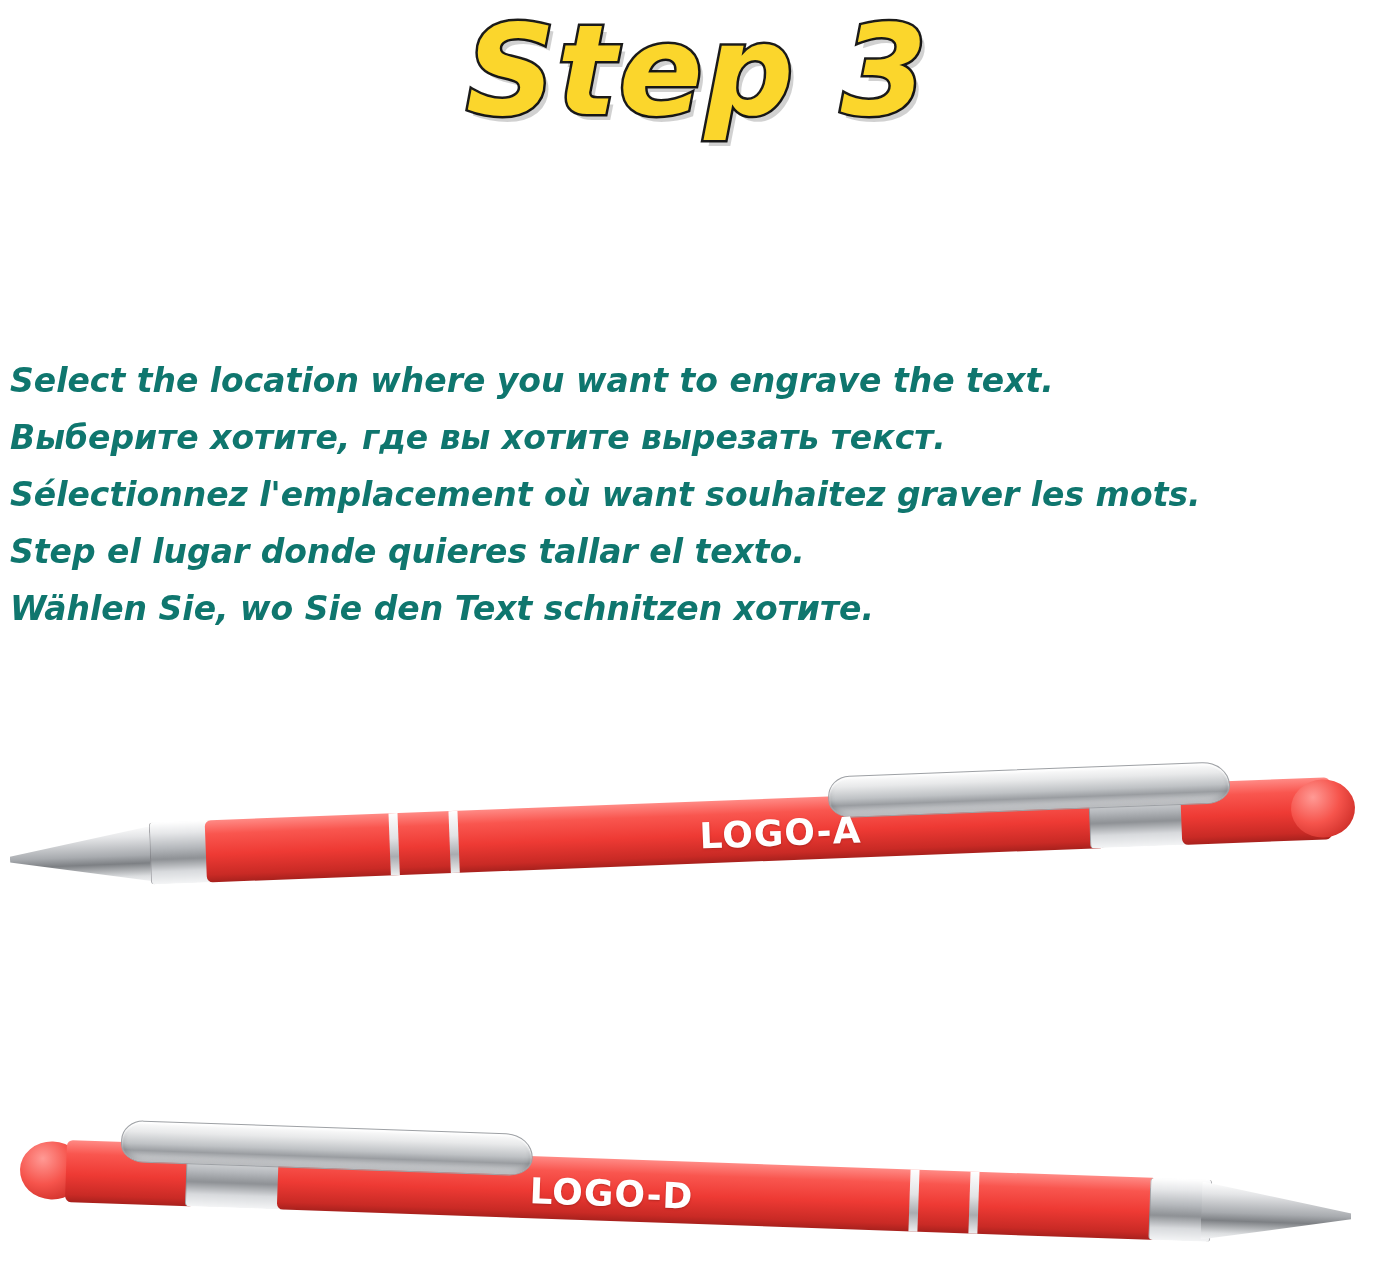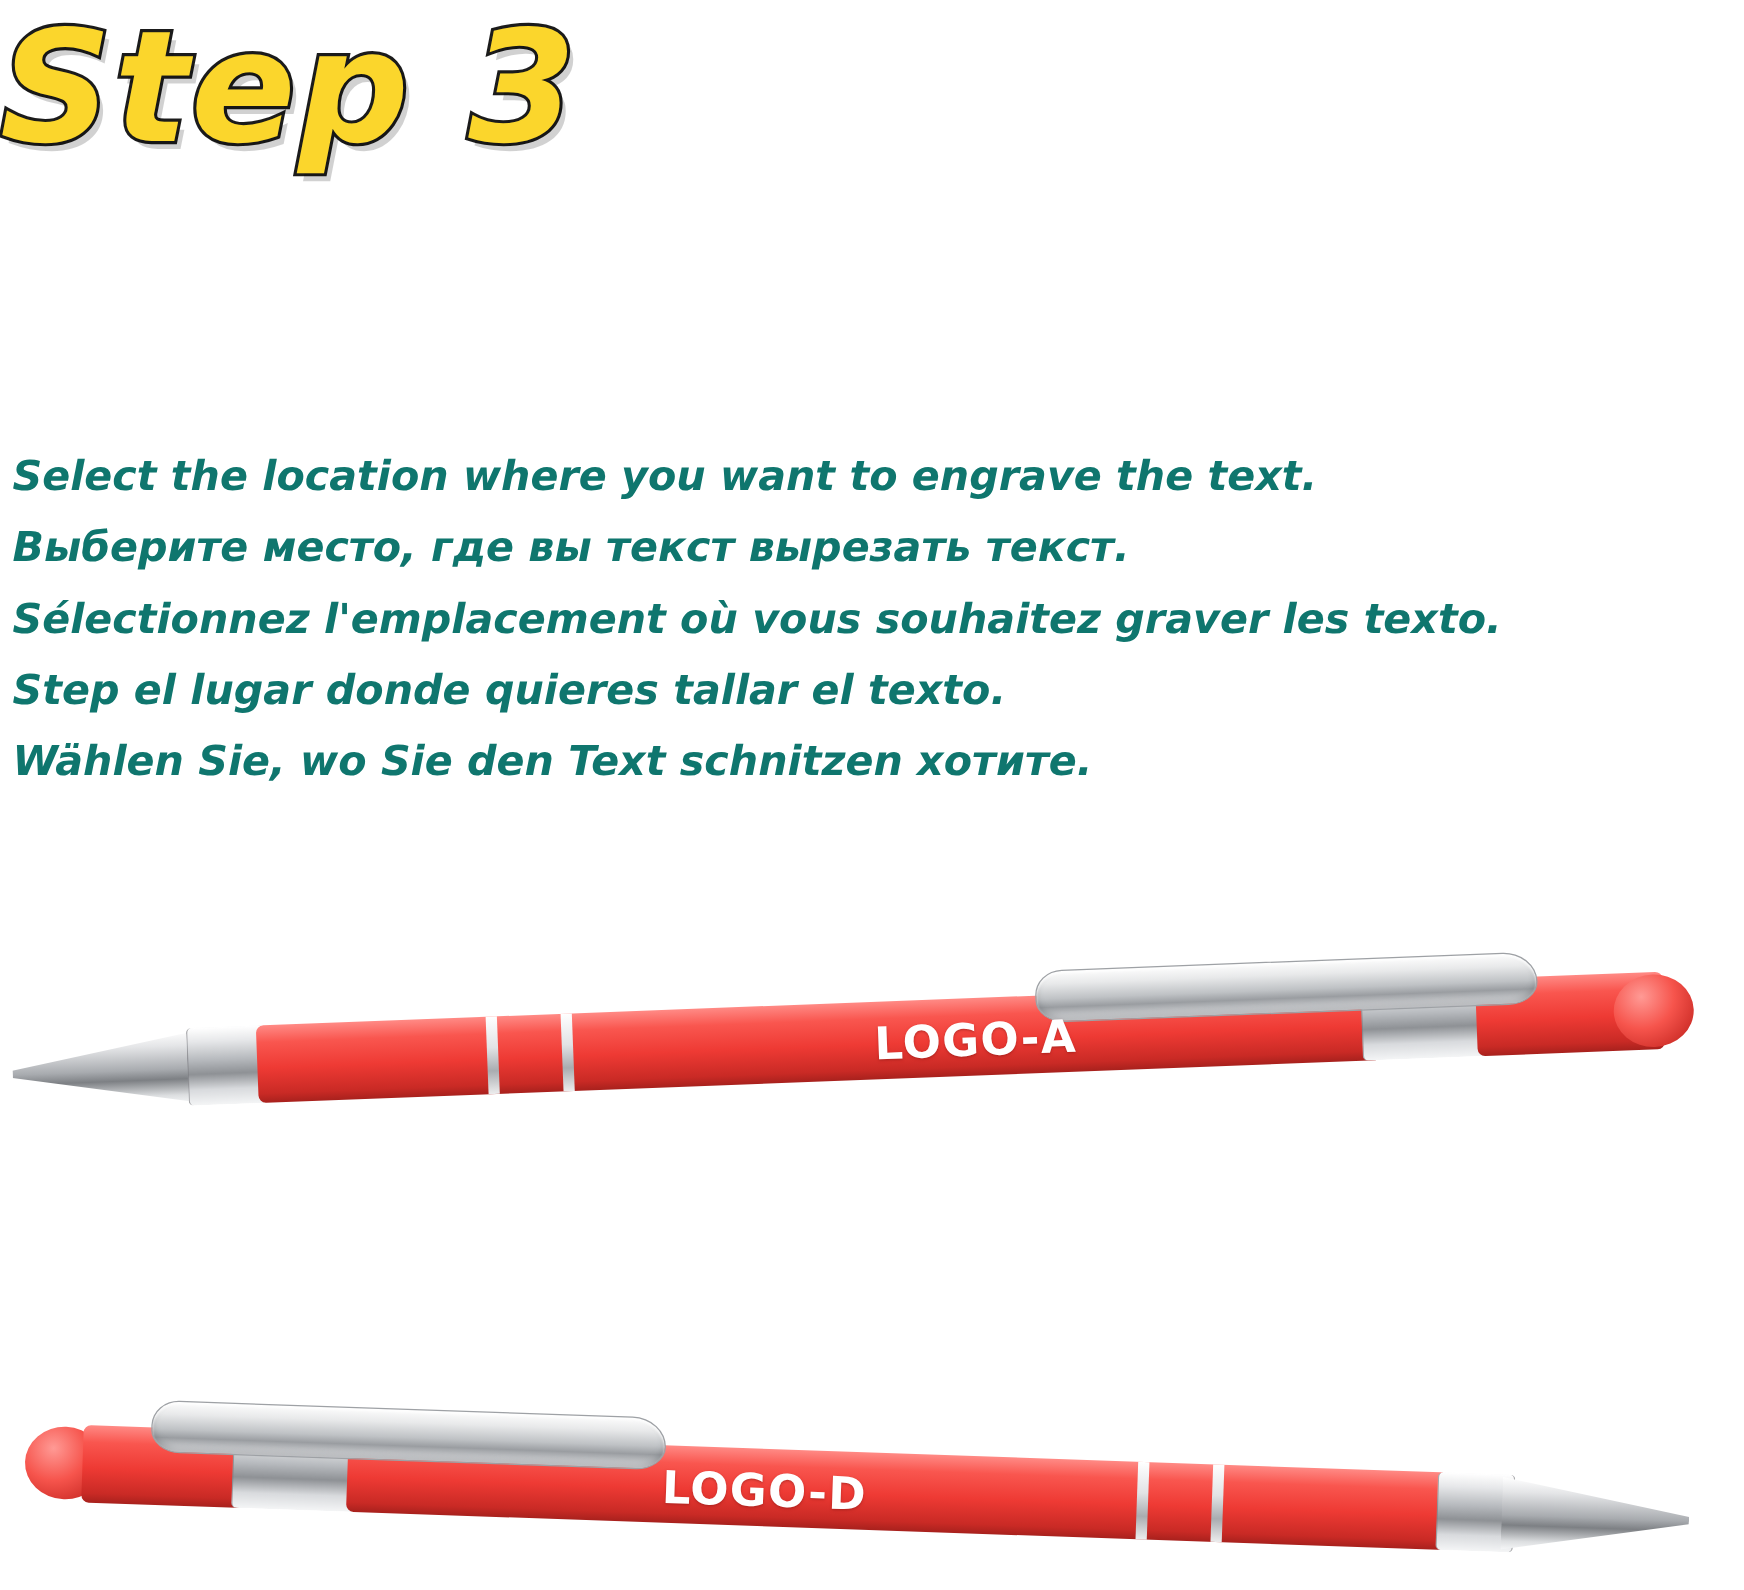--- a/index.html
+++ b/index.html
@@ -14,21 +14,21 @@
     overflow: hidden;
     font-family: "Liberation Sans", sans-serif;
   }
 
   
   .heading {
     position: absolute;
     top: 6px;
     left: 0;
     width: 100%;
-    text-align: left;
+    text-align: center;
     font-family: "DejaVu Sans", sans-serif;
     font-weight: bold;
     font-style: italic;
     font-size: 124px;
     line-height: 1.05;
     letter-spacing: 2px;
     color: #fbd62c;
     -webkit-text-stroke: 5px #1b1b1b;
     paint-order: stroke fill;
     text-shadow: 5px 6px 0 rgba(0,0,0,0.18);
@@ -159,22 +159,22 @@
     white-space: nowrap;
   }
 </style>
 </head>
 <body>
 
 <div class="heading">Step 3</div>
 
 <div class="instructions">
   <div class="line">Select the location where you want to engrave the text.</div>
-  <div class="line">Выберите место, где вы текст вырезать текст.</div>
-  <div class="line">Sélectionnez l'emplacement où vous souhaitez graver les texto.</div>
+  <div class="line">Выберите хотите, где вы хотите вырезать текст.</div>
+  <div class="line">Sélectionnez l'emplacement où want souhaitez graver les mots.</div>
   <div class="line">Step el lugar donde quieres tallar el texto.</div>
   <div class="line">Wählen Sie, wo Sie den Text schnitzen хотите.</div>
 </div>
 
 <div class="pen-area">
 
   <div class="pen pen-a">
 
     <div class="cone-left" style="left:0px;"></div>
 

